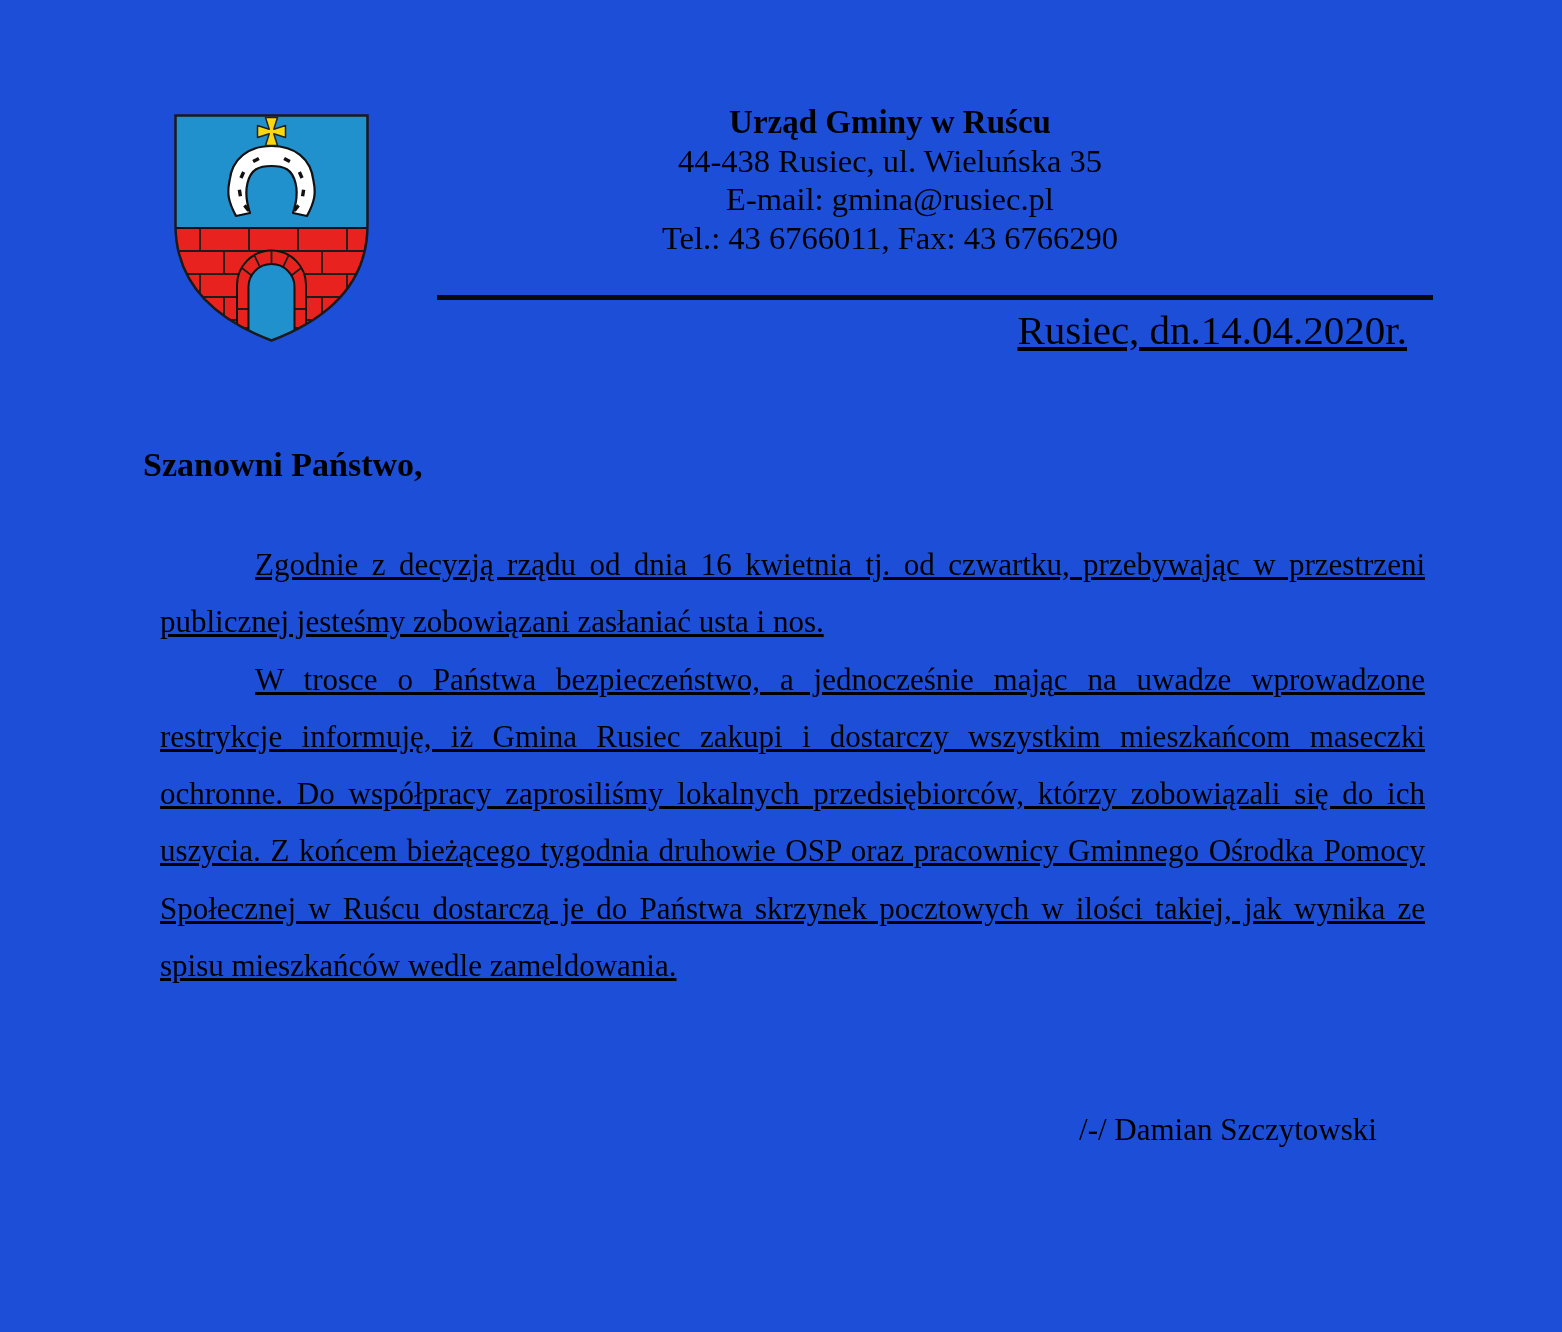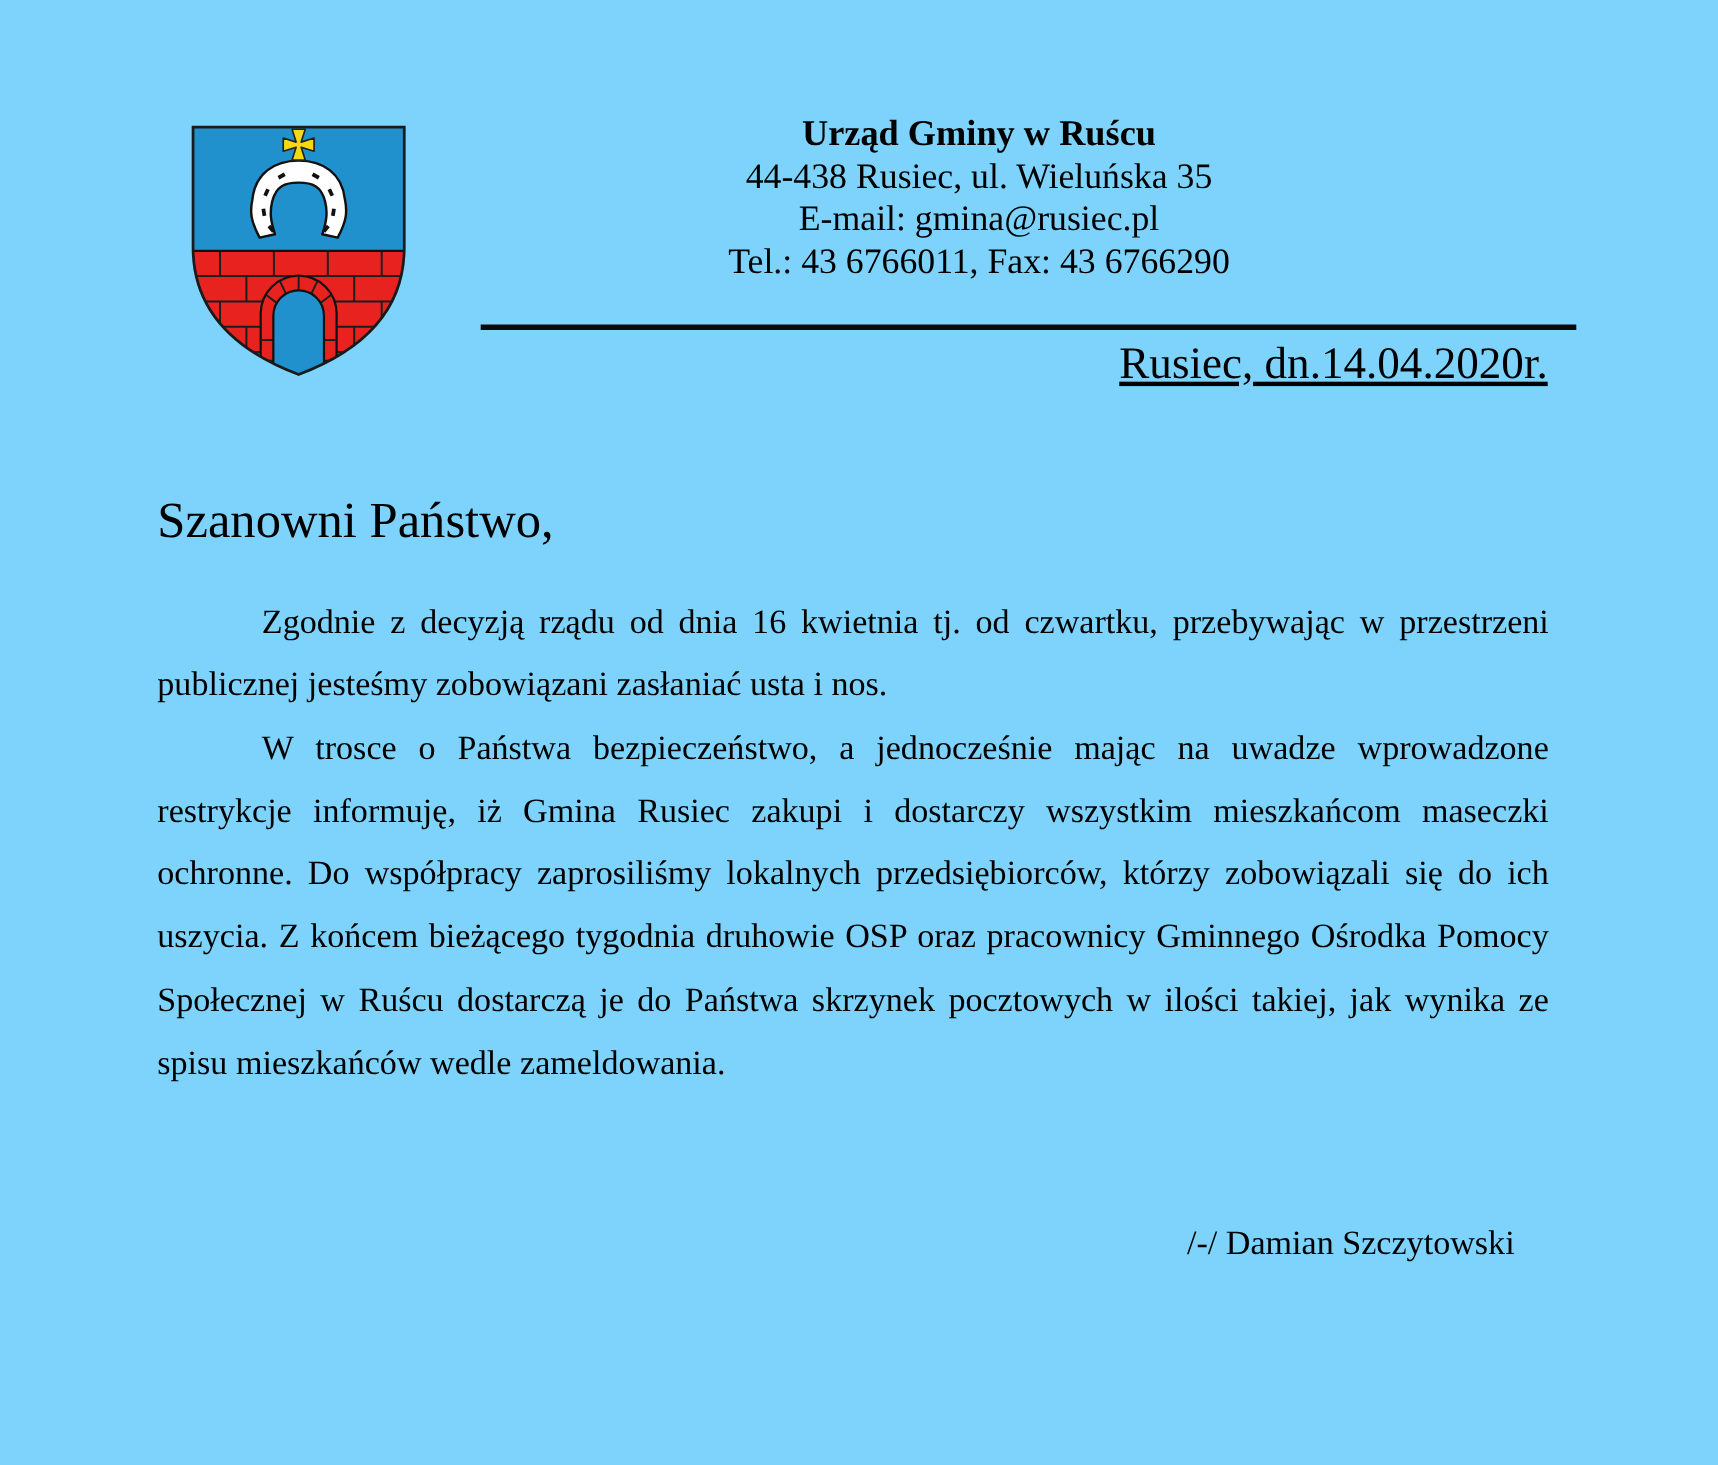--- a/index.html
+++ b/index.html
@@ -1,19 +1,19 @@
 <!DOCTYPE html>
 <html lang="pl" style="--coa-blue: #2191ce; --coa-red: #e8231f; --coa-yellow: #f8d713; --coa-white: #ffffff; --coa-outline: #1a1a1a;"><head>
 <meta charset="utf-8">
 <style>
   html,body { margin:0; padding:0; background:#ffffff; }
   .page {
     position:relative;
     width:1562px; height:1332px;
-    background:#7dd3fc;
+    background:#1d4ed8;
     font-family:"Liberation Serif","DejaVu Serif",serif;
     color:#000000;
     overflow:hidden;
   }
   .coa {
     position:absolute; left:173px; top:113px;
     width:197px; height:230px;
   }
   .letterhead {
     position:absolute; left:355px; top:103px; width:1070px;
@@ -28,25 +28,25 @@
     position:absolute; right:155px; top:306px;
     font-size:41px;
     text-decoration:underline;
   }
   .doc-title {
     position:absolute; left:143px; top:379px; width:1265px;
     text-align:center; font-weight:bold; font-size:40px; letter-spacing:0.5px;
   }
   .salutation {
     position:absolute; left:143px; top:446px;
-    font-weight:normal; font-size:46px;
+    font-weight:bold; font-size:34px;
   }
   .body-text {
-    position:absolute; left:143px; top:536px; width:1265px;
-    font-size:31px; line-height:57.3px; text-align:justify;
+    position:absolute; left:160px; top:536px; width:1265px;
+    font-size:31px; line-height:57.3px; text-align:justify;text-decoration:underline;
   }
   .body-text p { margin:0; text-indent:95px; }
   .signature {
     position:absolute; left:948px; top:1101px; width:560px;
     text-align:center; font-size:31px; line-height:58px; white-space:nowrap;
   }
 </style>
 </head>
 <body>
 

